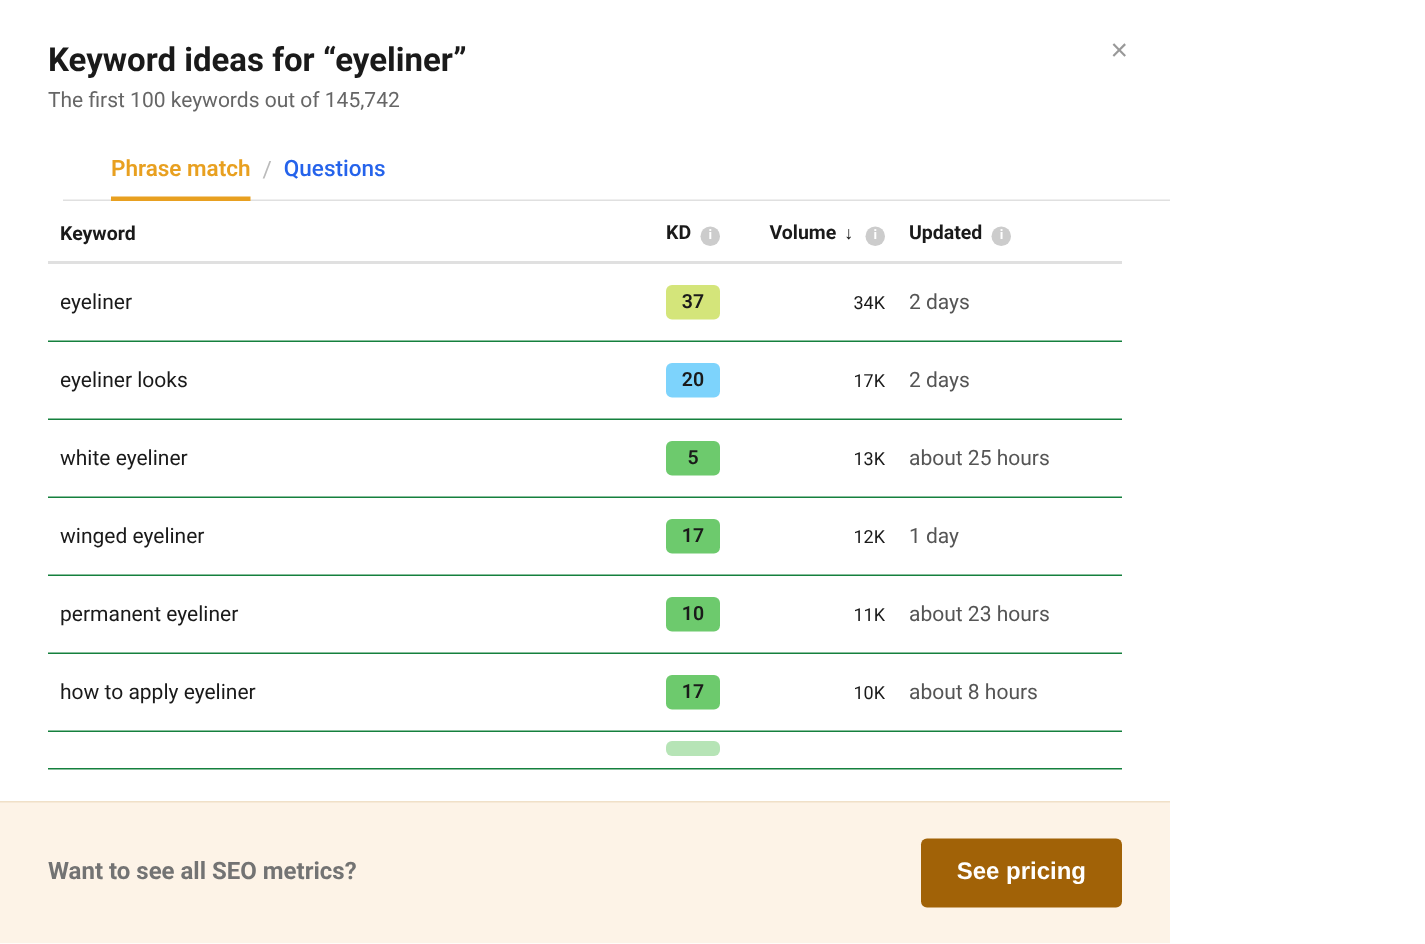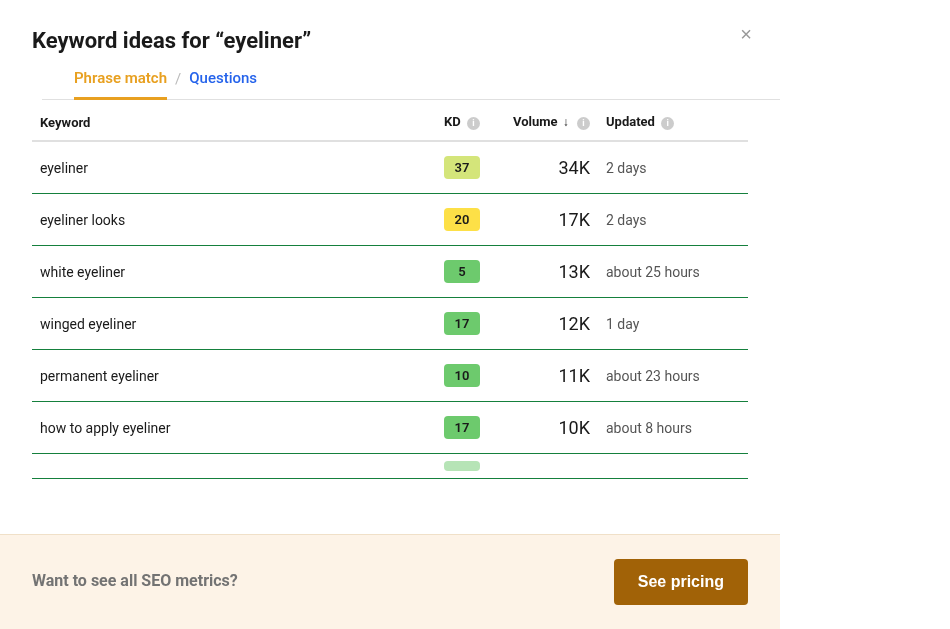--- a/index.html
+++ b/index.html
@@ -152,42 +152,42 @@
       font-size: 14px;
       color: #1a1a1a;
     }
 
     td.kd-col {
       text-align: right;
     }
 
     td.volume-col {
       text-align: right;
-      font-size: 18px;
+      font-size: 12px;
       margin-top: 28px;
     }
 
     td.updated-col {
       font-size: 14px;
       color: #555;
     }
 
     .kd-badge {
       display: inline-block;
       min-width: 36px;
       padding: 4px 8px;
       border-radius: 4px;
       font-size: 13px;
       font-weight: 600;
       text-align: center;
       color: #1a1a1a;
     }
 
     .kd-yellow { background: #d4e57a; }
-    .kd-green-light { background: #fde047; }
+    .kd-green-light { background: #7dd3fc; }
     .kd-green { background: #6dca6d; }
 
     .footer-banner {
       background: #fdf3e7;
       padding: 24px 32px;
       display: flex;
       align-items: center;
       justify-content: space-between;
       border-top: 1px solid #f0e0c8;
     }
@@ -228,20 +228,21 @@
       padding: 4px 8px;
     }
   </style>
 </head>
 <body>
 
 <div class="modal-container">
 
   <div class="modal-header">
     <h1 class="modal-title">Keyword ideas for “eyeliner”</h1>
+    <p class="modal-subtitle">The first 100 keywords out of 145,742</p>
     <button class="close-btn">
       <span>×</span>
     </button>
   </div>
 
   <div class="tabs-row">
     <span class="tab-item">Phrase match</span>
     <span class="tab-separator">/</span>
     <span class="tab-item inactive">Questions</span>
   </div>

